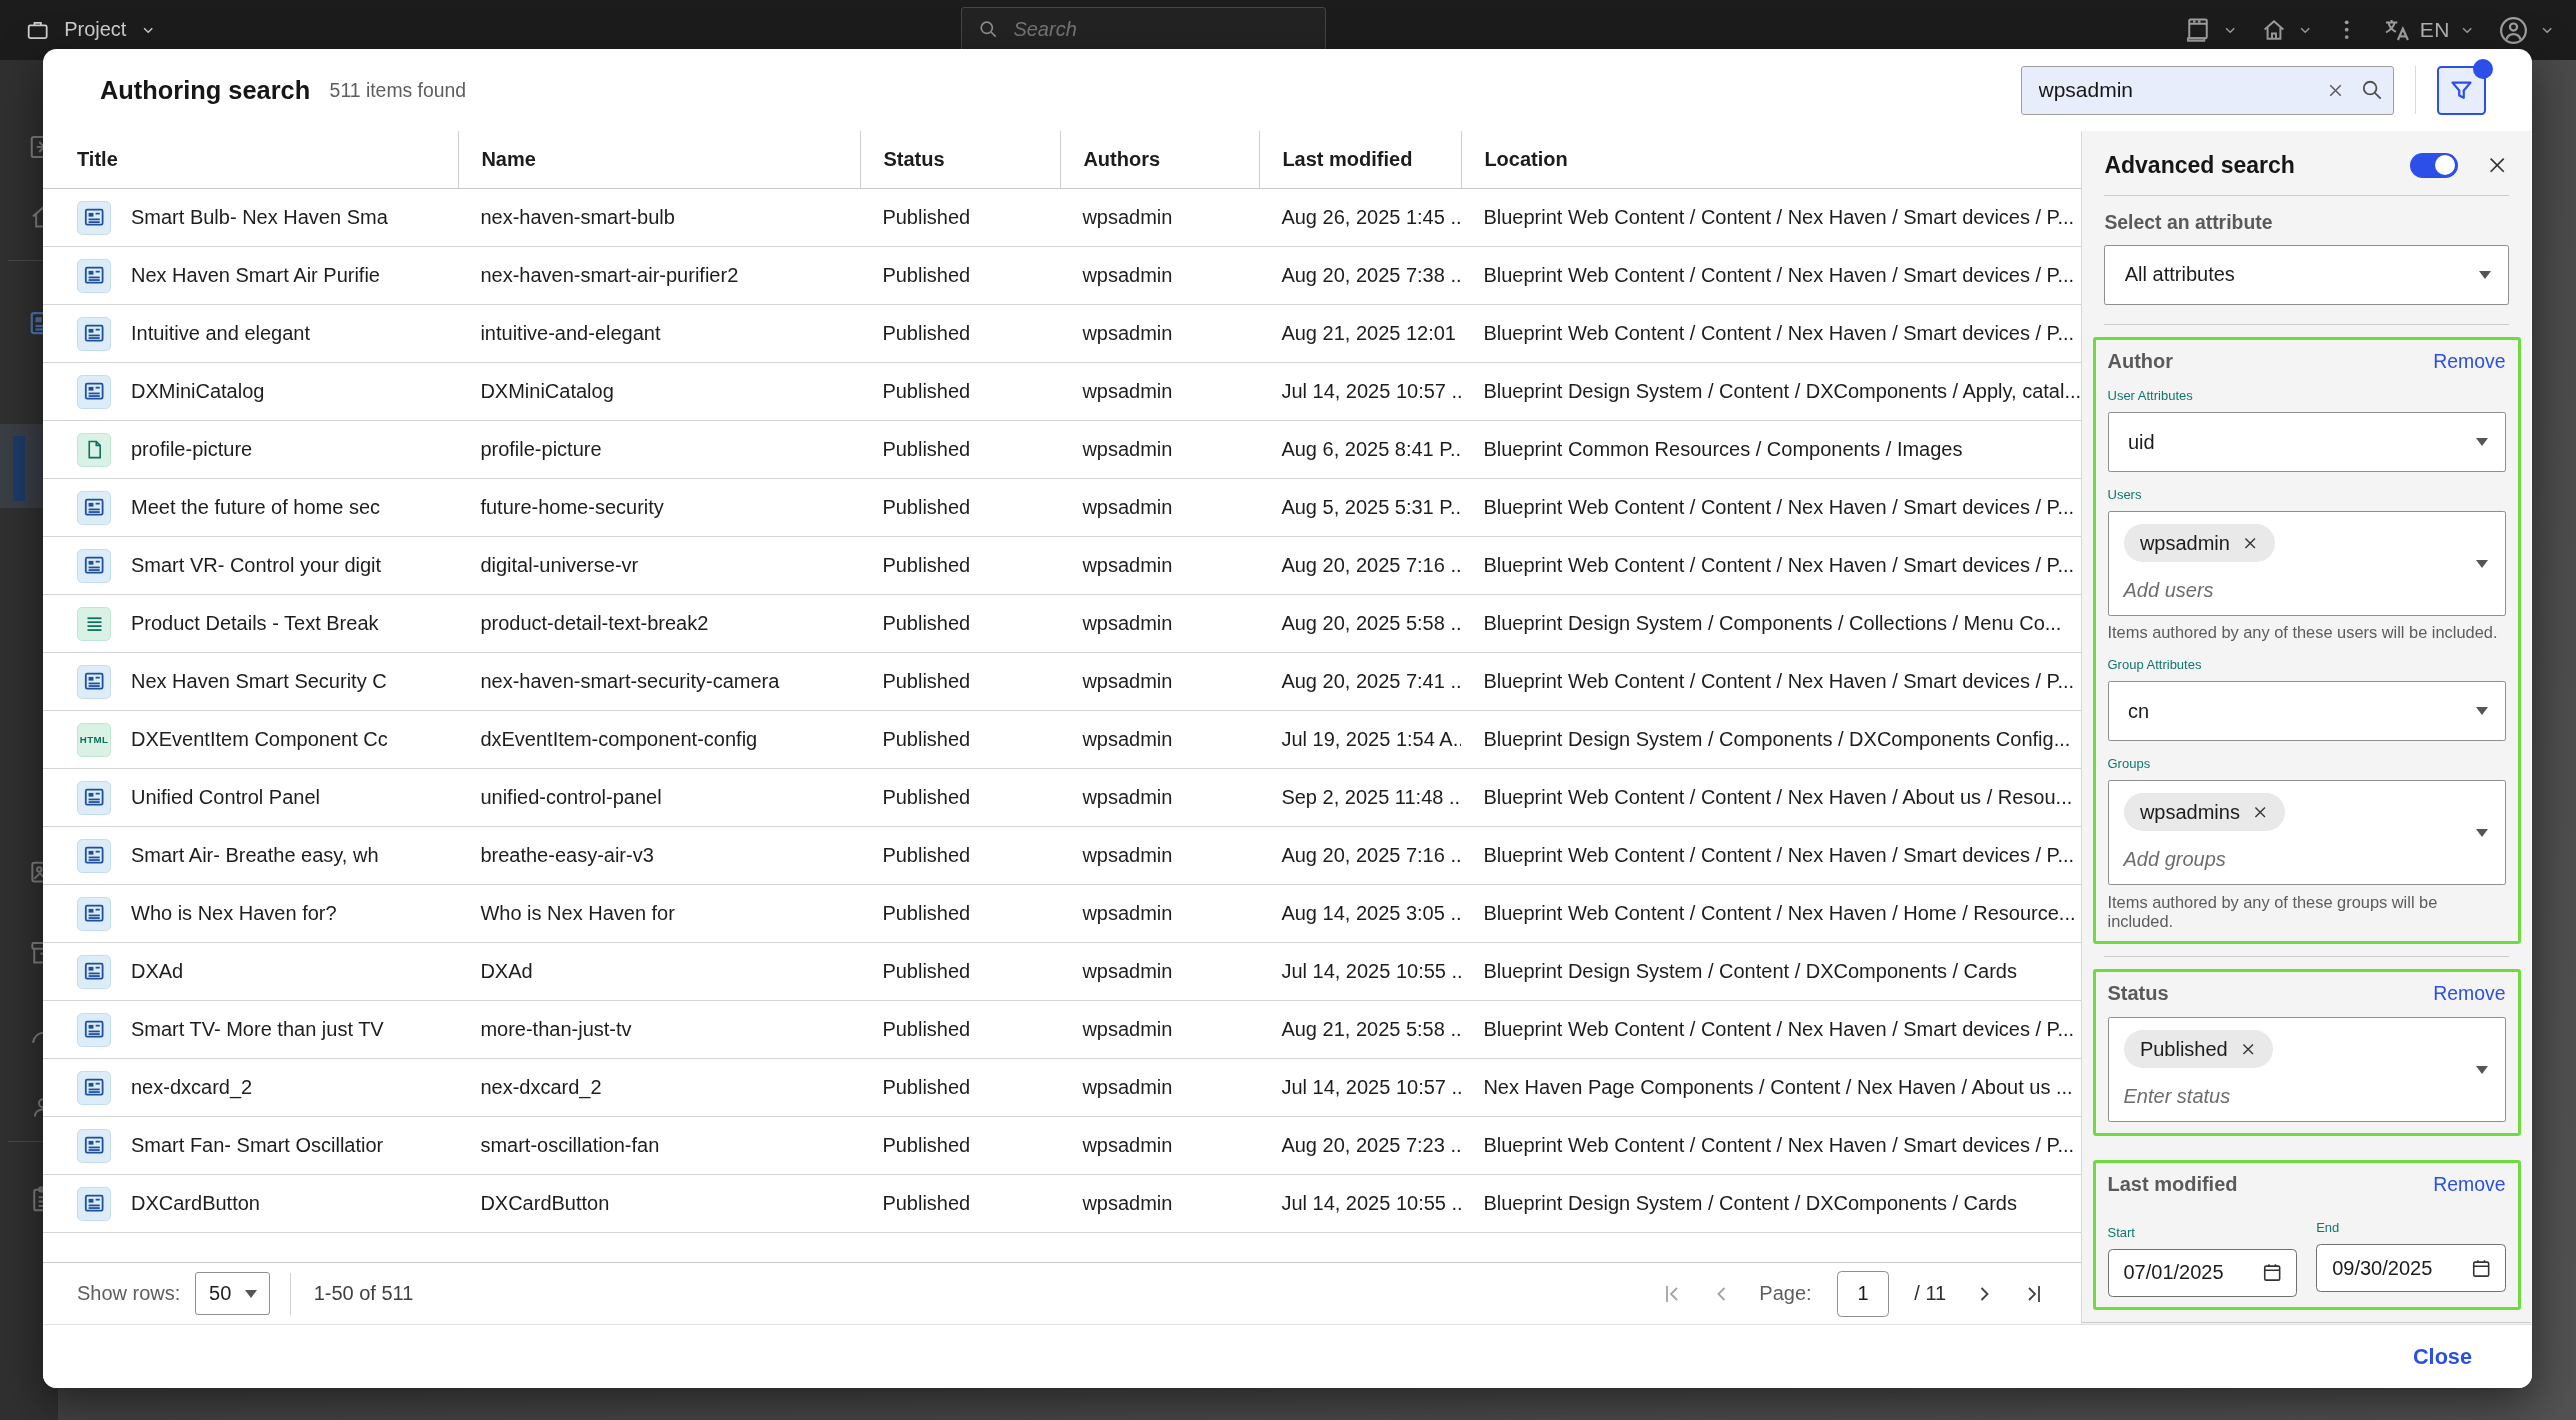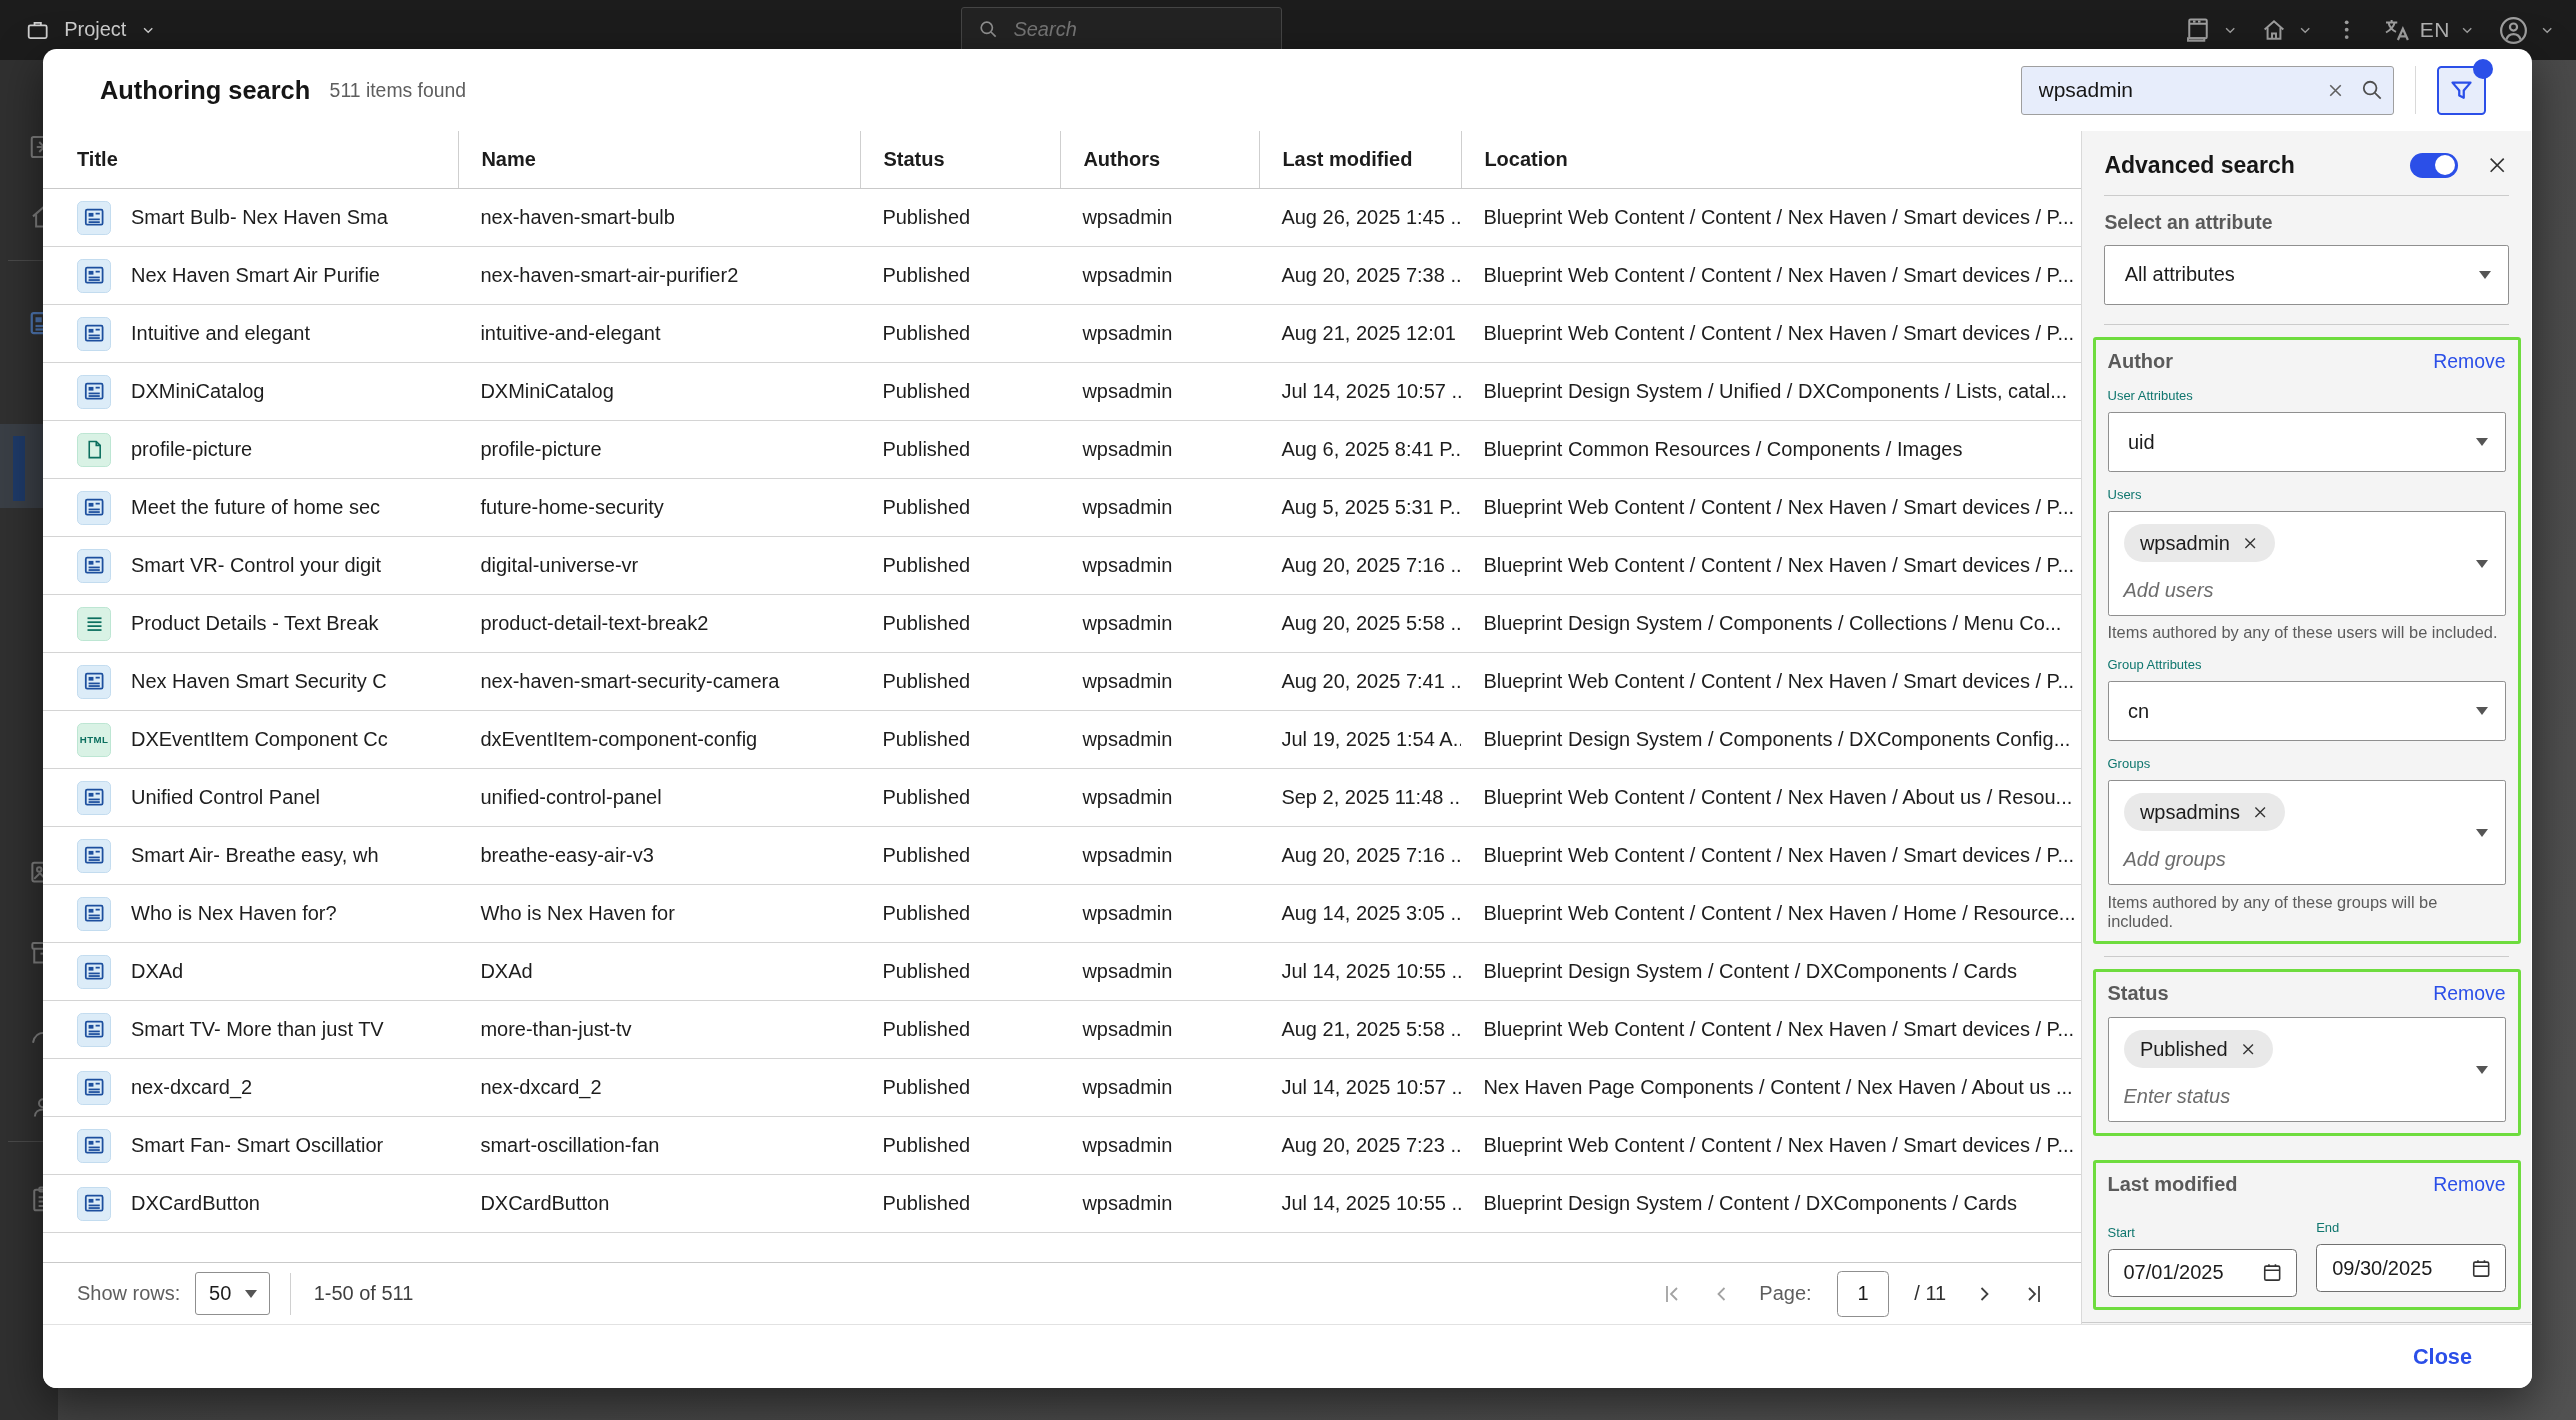--- a/index.html
+++ b/index.html
@@ -2,21 +2,21 @@
 <html style="font-size:12px"><head>
 <meta charset="utf-8">
 <style>
   html,body{margin:0;padding:0;background:#454545;}
   .stage{position:relative;width:2576px;height:1420px;overflow:hidden;
          font-family:"Liberation Sans",sans-serif;background:linear-gradient(135deg,#3a3a3a,#525252);}
   svg{display:block;}
   
   .topbar{position:absolute;top:0;left:0;width:2576px;height:60px;background:#1c1c1c;display:flex;align-items:center;}
   .tb-left{display:flex;align-items:center;gap:13.4px;margin-left:25.4px;color:#cfcfcf;font-size:20px;}
-  .tb-search{position:absolute;left:961px;top:6.7px;width:321px;height:45px;background:#232323;
+  .tb-search{position:absolute;left:961px;top:6.7px;width:365px;height:45px;background:#232323;
              border:1.5px solid #454545;border-radius:3px;display:flex;align-items:center;gap:12px;padding:0 15px;box-sizing:border-box;}
   .tb-search input{flex:1;background:transparent;border:none;outline:none;color:#9a9a9a;font-size:20px;font-style:italic;
                    font-family:"Liberation Sans",sans-serif;}
   .tb-right{margin-left:auto;margin-right:21px;display:flex;align-items:center;gap:21px;color:#9f9f9f;}
   .tb-item{display:flex;align-items:center;gap:9px;}
   .tb-lang{font-size:21px;color:#b3b3b3;letter-spacing:0.7px;}
   
   .sidebar{position:absolute;top:60px;left:0;width:58px;height:1360px;background:#303030;}
   .sb-icon{position:absolute;left:28px;width:30px;height:30px;color:#808080;}
   .sb-div{position:absolute;left:7.5px;width:51px;height:0.7px;background:#4a4a4a;}
@@ -388,21 +388,21 @@
                       <line x1="6" y1="17.2" x2="18" y2="17.2" stroke="#1d4f9e" stroke-width="1.9"></line>
                     </svg>
                   </span>
                 </span>
                 <span>DXMiniCatalog</span>
               </div>
               <div class="c">DXMiniCatalog</div>
               <div class="c">Published</div>
               <div class="c">wpsadmin</div>
               <div class="c">Jul 14, 2025 10:57 ...</div>
-              <div class="c">Blueprint Design System / Unified / DXComponents / Lists, catal...</div>
+              <div class="c">Blueprint Design System / Content / DXComponents / Apply, catal...</div>
             </div>
             <div class="t-row">
               <div class="c-title">
                 <span>
                   <span class="ibadge teal">
                     <svg width="21" height="21" viewBox="0 0 24 24" fill="none" stroke="#0c6f5f" stroke-width="1.8">
                       <path d="M6 2.8h8l4.5 4.5v14H6z"></path>
                       <path d="M14 2.8V7.3h4.5"></path>
                     </svg>
                   </span>

